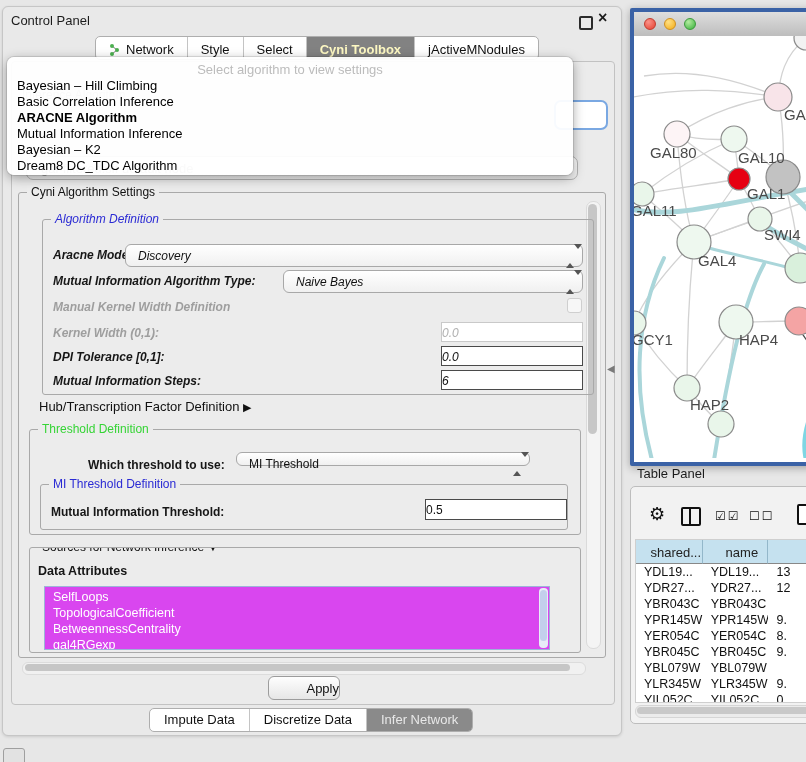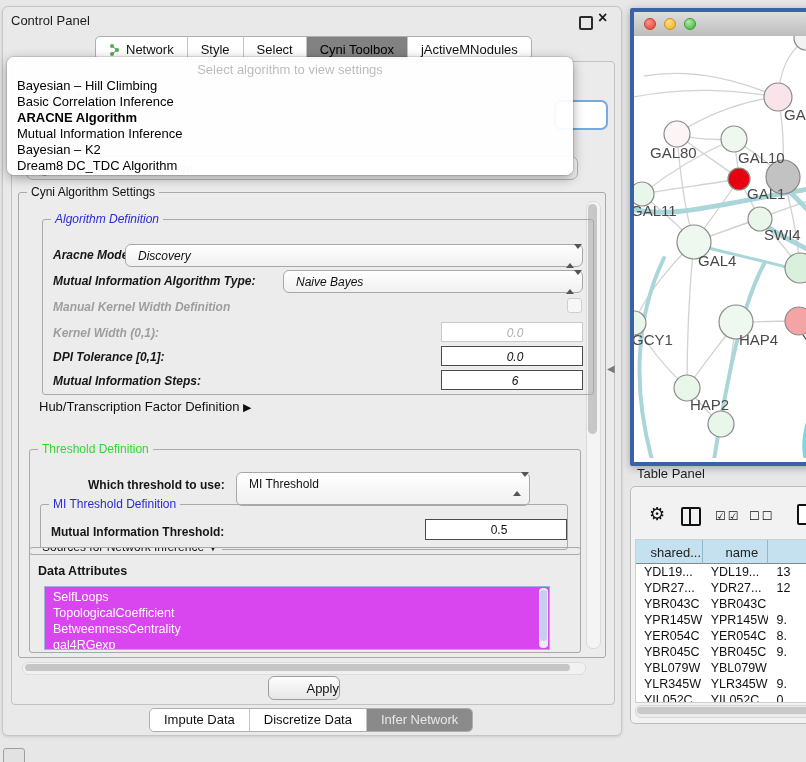--- a/index.html
+++ b/index.html
@@ -16,21 +16,21 @@
       box-shadow:0 1px 3px rgba(0,0,0,.12);}
   .cp-title{position:absolute;left:8px;top:6px;font-size:13px;color:#1c1c1c;}
   .float-btn{position:absolute;left:576px;top:9px;width:10px;height:10px;
       border:2px solid #2b2b2b;border-radius:2px;background:transparent;}
   .close-btn{position:absolute;left:595px;top:2px;font-size:16px;font-weight:bold;color:#1c1c1c;cursor:default;}
 
   .cp-tabs{position:absolute;left:92px;top:29px;height:22px;display:flex;
       background:#fff;border:1px solid #aeaeae;border-radius:5px;overflow:hidden;font-size:13px;}
   .cp-tab{padding:3px 13px 0 13px;border-right:1px solid #c4c4c4;color:#111;display:flex;align-items:center;gap:5px;white-space:nowrap;}
   .cp-tab:last-child{border-right:none;}
-  .cp-tab.active{background:#828282;color:#000000;}
+  .cp-tab.active{background:#828282;color:#fef9c3;font-weight:bold;}
   .net-ico{width:12px;height:12px;}
 
   .cp-body{position:absolute;left:8px;top:54px;width:602px;height:642px;
       background:#ebebeb;border:1px solid #c2c2c2;border-radius:4px;}
 
   
   .hint-label{position:absolute;left:10px;top:26px;font-size:12px;color:#9b9b9b;}
   .hint-combo-right{position:absolute;left:542px;top:38px;width:50px;height:26px;
       background:#fff;border:2px solid #7aa8e2;border-radius:7px;}
   .hint-combo-bottom{position:absolute;left:14px;top:94px;width:552px;height:24px;
@@ -67,21 +67,21 @@
   .combo{position:absolute;background:linear-gradient(#ffffff,#f0f0f0);
       border:1px solid #a8a8a8;border-radius:6px;font-size:12px;color:#111;
       padding:4px 0 0 12px;box-sizing:border-box;}
   .spinner{position:absolute;right:8px;top:4px;width:8px;}
   .spinner .up{width:0;height:0;border-left:4px solid transparent;border-right:4px solid transparent;
       border-bottom:5px solid #555;margin-bottom:2px;}
   .spinner .dn{width:0;height:0;border-left:4px solid transparent;border-right:4px solid transparent;
       border-top:5px solid #555;}
 
   .field{position:absolute;background:#fff;border:1px solid #4a4a4a;font-size:12px;color:#111;
-      text-align:center;padding:3px 6px 0 12px;box-sizing:border-box;}
+      text-align:left;padding:3px 6px 0 0;box-sizing:border-box;}
   .field.disabled{border:1px solid #c9c9c9;color:#b0b0b0;}
 
   .checkbox{position:absolute;width:13px;height:13px;background:#f7f7f7;
       border:1px solid #cfcfcf;border-radius:3px;}
 
   .hub-row{position:absolute;font-size:13px;color:#111;white-space:nowrap;}
   .tri{font-size:11px;color:#111;}
 
   .attr-list{position:absolute;background:#d946ef;color:#fff;font-size:12.5px;line-height:16px;
       padding:2px 0 0 8px;box-sizing:border-box;overflow:hidden;border:1px solid #9db3d8;}
@@ -215,25 +215,25 @@
 
           <div class="lbl" style="left:10px;top:154px;">Mutual Information Steps:</div>
           <div class="field" style="left:398px;top:150px;width:142px;height:20px;">6</div>
         </div>
 
         <div class="hub-row" style="left:20px;top:206px;">
           <span>Hub/Transcription Factor Definition</span>
           <span class="tri">▶</span>
         </div>
 
-        <div class="group" style="left:10px;top:256px;width:552px;height:106px;">
+        <div class="group" style="left:10px;top:236px;width:552px;height:106px;">
           <span class="group-legend legend-green">Threshold Definition</span>
 
           <div class="lbl" style="left:58px;top:28px;">Which threshold to use:</div>
-          <div class="combo" style="left:206px;top:22px;width:294px;height:34px;">
+          <div class="combo" style="left:206px;top:22px;width:294px;height:14px;">
             <span>MI Threshold</span>
             <span class="spinner"><span class="up"></span><span class="dn"></span></span>
           </div>
 
           <div class="group" style="left:10px;top:54px;width:528px;height:46px;">
             <span class="group-legend legend-blue">MI Threshold Definition</span>
             <div class="lbl" style="left:10px;top:20px;">Mutual Information Threshold:</div>
             <div class="field" style="left:384px;top:14px;width:142px;height:21px;">0.5</div>
           </div>
         </div>

